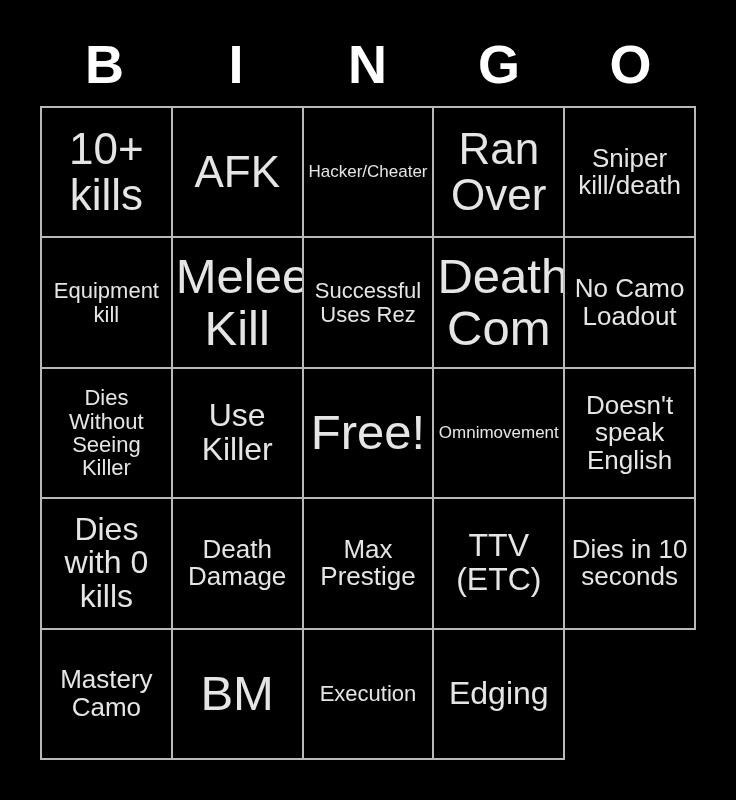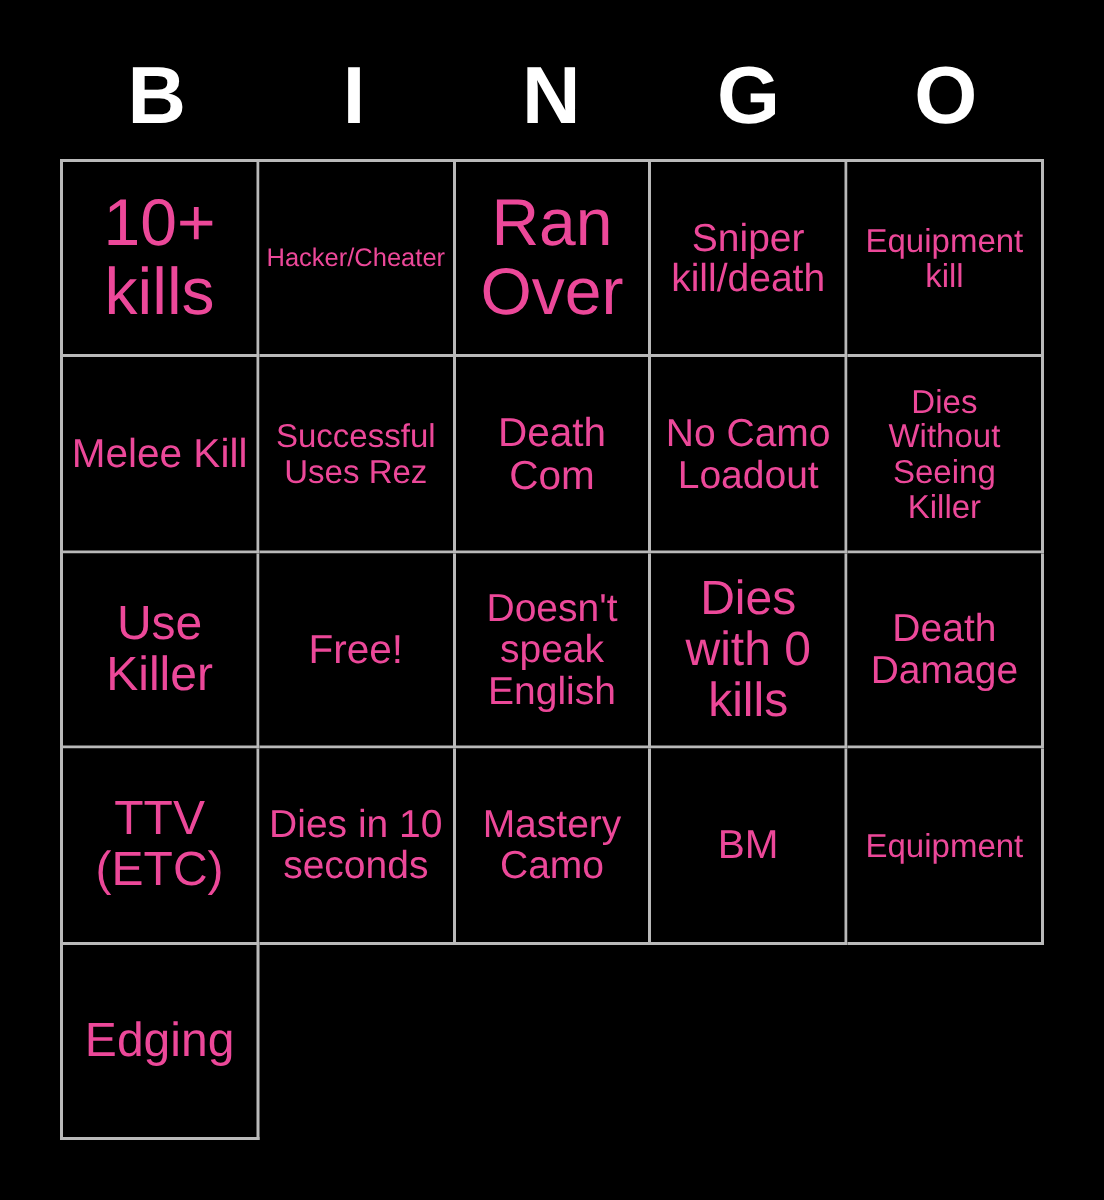--- a/index.html
+++ b/index.html
@@ -54,52 +54,55 @@
   .cell {
     border-right: 2px solid #b9b9b9;
     border-bottom: 2px solid #b9b9b9;
     box-sizing: border-box;
     display: flex;
     align-items: center;
     justify-content: center;
     text-align: center;
     padding: 2px 3px;
     background: #000000;
-    color: #ec4899;
+    color: #e5e5e5;
     overflow: hidden;
   }
   .cell span {
     display: block;
     width: 100%;
     line-height: 1.06;
   }
   
   .fs-xs span { font-size: 17px; }
   .fs-s span  { font-size: 22px; }
   .fs-m span  { font-size: 26px; }
   .fs-l span  { font-size: 32px; }
-  .fs-xl span { font-size: 27px; }
+  .fs-xl span { font-size: 49px; }
   .fs-xxl span{ font-size: 44px; }
 </style>
 </head>
 <body>
 
 <div class="card">
   <div class="header">
     <div class="header-letter">B</div>
     <div class="header-letter">I</div>
     <div class="header-letter">N</div>
     <div class="header-letter">G</div>
     <div class="header-letter">O</div>
   </div>
 
   <div class="grid">
 
     <div class="cell fs-xxl">
         <span>10+ kills</span>
+      </div>
+    <div class="cell fs-xxl">
+        <span>AFK</span>
       </div>
     <div class="cell fs-xs">
         <span>Hacker/Cheater</span>
       </div>
     <div class="cell fs-xxl">
         <span>Ran Over</span>
       </div>
     <div class="cell fs-m">
         <span>Sniper kill/death</span>
       </div>
@@ -122,43 +125,49 @@
 
     <div class="cell fs-s">
         <span>Dies Without Seeing Killer</span>
       </div>
     <div class="cell fs-l">
         <span>Use Killer</span>
       </div>
     <div class="cell fs-xl">
         <span>Free!</span>
       </div>
+    <div class="cell fs-xs">
+        <span>Omnimovement</span>
+      </div>
 
     <div class="cell fs-m">
         <span>Doesn't speak English</span>
       </div>
     <div class="cell fs-l">
         <span>Dies with 0 kills</span>
       </div>
     <div class="cell fs-m">
         <span>Death Damage</span>
+      </div>
+    <div class="cell fs-m">
+        <span>Max Prestige</span>
       </div>
     <div class="cell fs-l">
         <span>TTV (ETC)</span>
       </div>
 
     <div class="cell fs-m">
         <span>Dies in 10 seconds</span>
       </div>
     <div class="cell fs-m">
         <span>Mastery Camo</span>
       </div>
     <div class="cell fs-xl">
         <span>BM</span>
       </div>
     <div class="cell fs-s">
-        <span>Equipment</span>
+        <span>Execution</span>
       </div>
     <div class="cell fs-l">
         <span>Edging</span>
       </div>
   </div>
 </div>
 
 </body></html>

